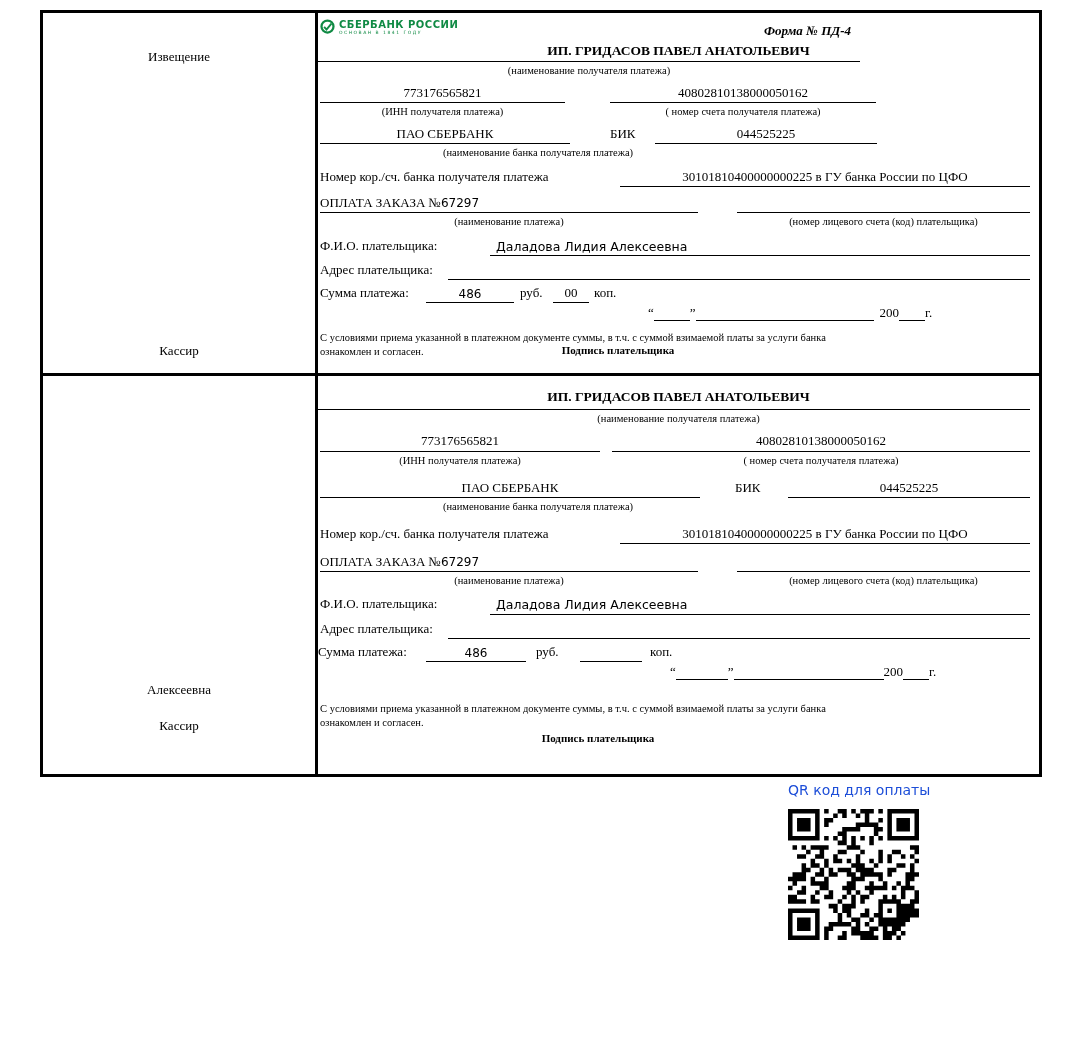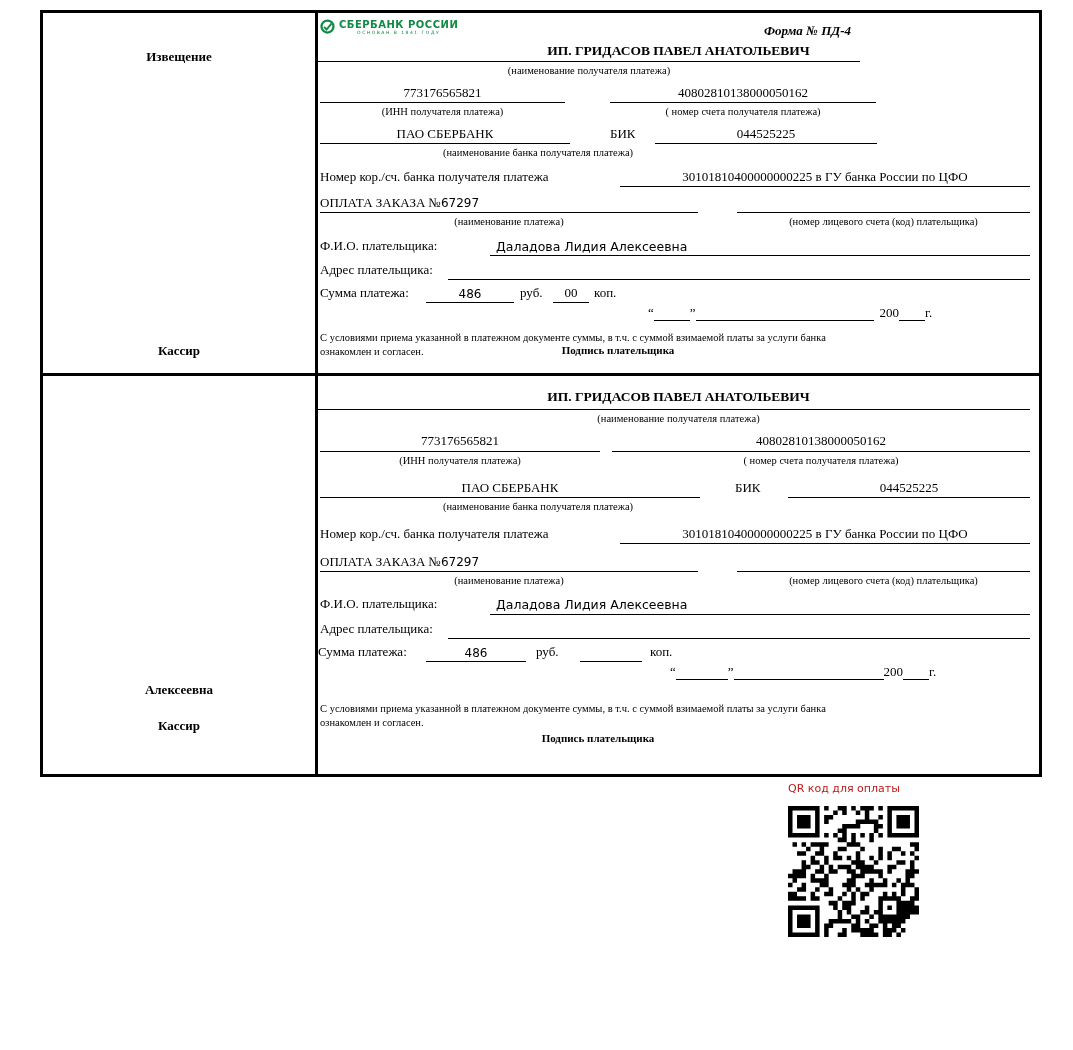--- a/index.html
+++ b/index.html
@@ -15,29 +15,29 @@
   .rcell{position:absolute;left:275px;top:0;bottom:0;right:0;}
   .a{position:absolute;white-space:nowrap;}
   .c{text-align:center;}
   .b{font-weight:bold;}
   .t13{font-size:13px;line-height:16px;}
   .t14{font-size:13.5px;line-height:16px;}
   .cap{font-size:10.5px;line-height:13px;}
   .terms{font-size:10.5px;line-height:13px;}
   .sans{font-family:"DejaVu Sans",sans-serif;font-size:12px;line-height:16px;}
   .ul{position:absolute;height:0;border-bottom:1px solid #000;}
-  .lc{left:0;width:100%;text-align:center;font-size:13px;font-weight:bold;}
+  .lc{left:0;width:100%;text-align:center;font-size:13px;font-weight:normal;}
   .dater{display:flex;align-items:flex-end;font-size:13px;line-height:16px;}
   .dater .seg{display:inline-block;border-bottom:1px solid #000;height:14px;}
   .logo{display:flex;align-items:flex-start;gap:4px;}
-  .logo-col{display:inline-flex;flex-direction:column;text-align:center;}
+  .logo-col{display:inline-flex;flex-direction:column;}
   .logo-main{color:#108a44;font-family:"DejaVu Sans",sans-serif;font-weight:bold;font-size:10px;letter-spacing:.5px;}
   .logo-sub{color:#108a44;font-family:"DejaVu Sans",sans-serif;font-size:4.5px;letter-spacing:1.5px;text-transform:uppercase;}
   .italic{font-style:italic;text-align:center;}
-  .qr-label{font-family:"DejaVu Sans",sans-serif;font-size:11px;color:#b91c1c;}
+  .qr-label{font-family:"DejaVu Sans",sans-serif;font-size:14px;color:#1d4ed8;}
 </style>
 </head>
 <body>
 
 <div class="form">
 
   <div class="sec sec-notice">
     <div class="lcell">
       <div class="a lc" style="top:36px;">Извещение</div>
       <div class="a lc" style="top:330px;">Кассир</div>

